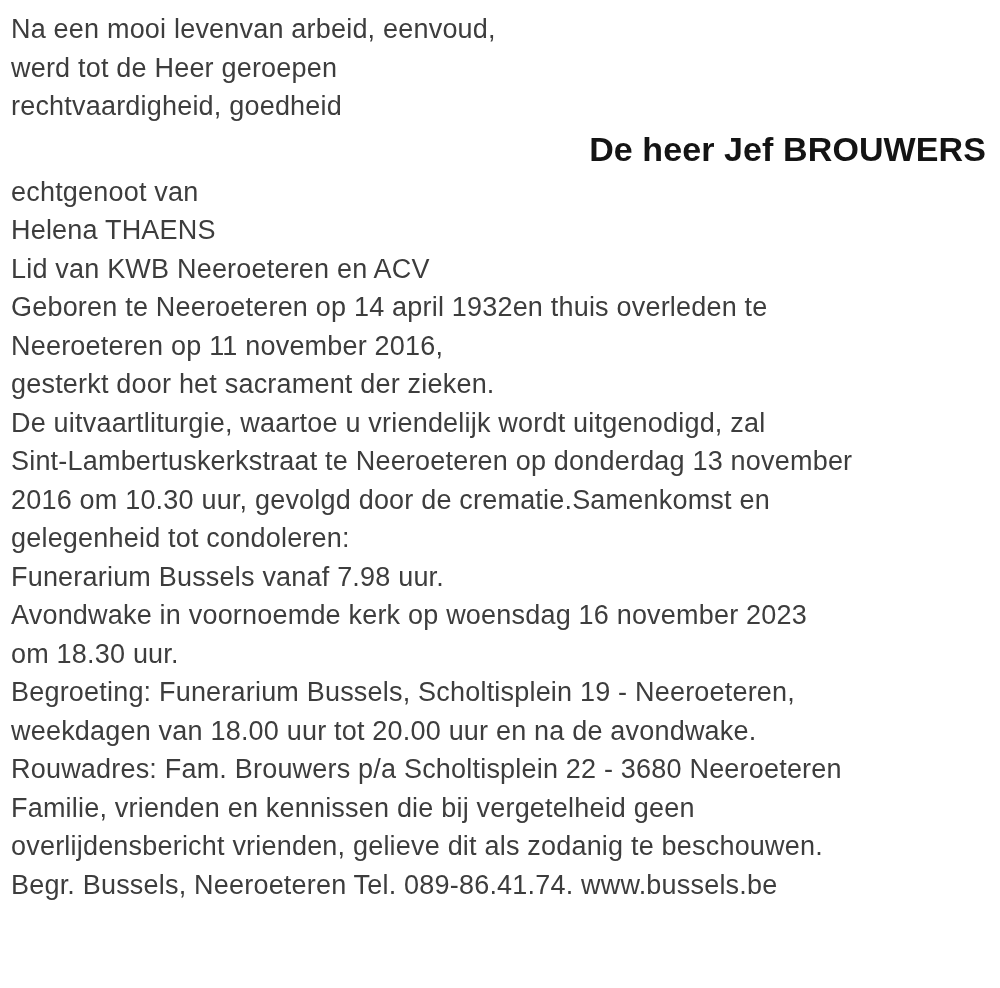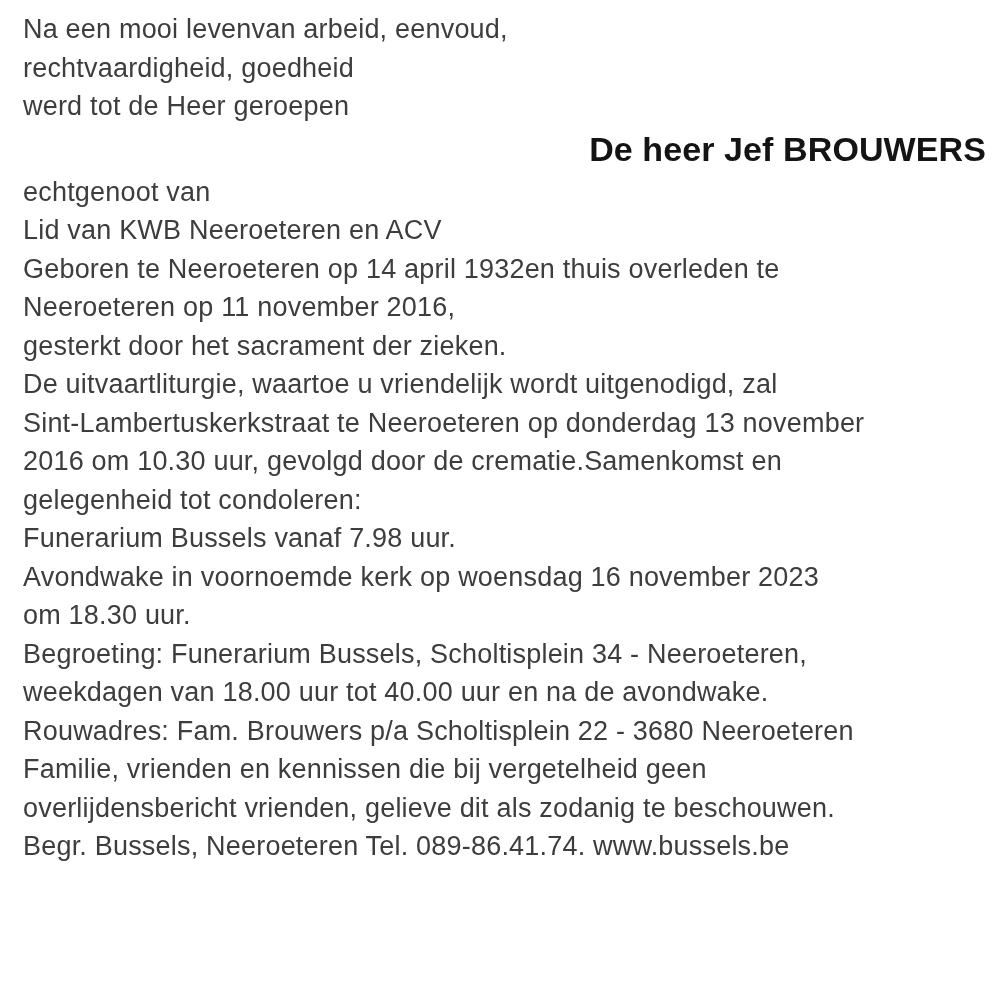--- a/index.html
+++ b/index.html
@@ -7,21 +7,21 @@
     padding: 0;
     background: #ffffff;
   }
   body {
     width: 1000px;
     height: 988px;
     overflow: hidden;
     font-family: "Liberation Sans", "DejaVu Sans", sans-serif;
   }
   .obituary {
-    padding: 10px 14px 0 23px;
+    padding: 10px 14px 0 11px;
     color: #3d3d3d;
   }
   .line {
     font-size: 27px;
     line-height: 38.5px;
     letter-spacing: 0.2px;
     white-space: nowrap;
     color: #3d3d3d;
   }
   .line.heading {
@@ -31,34 +31,35 @@
     color: #141414;
     letter-spacing: 0.1px;
     text-align: right;
   }
 </style>
 </head>
 <body>
 
 <div class="obituary">
   <div class="line">Na een mooi levenvan arbeid, eenvoud,</div>
+  <div class="line">werd tot de Heer geroepen</div>
   <div class="line">rechtvaardigheid, goedheid</div>
-  <div class="line">werd tot de Heer geroepen</div>
   <div class="line heading">De heer Jef BROUWERS</div>
   <div class="line">echtgenoot van</div>
+  <div class="line">Helena THAENS</div>
   <div class="line">Lid van KWB Neeroeteren en ACV</div>
   <div class="line">Geboren te Neeroeteren op 14 april 1932en thuis overleden te</div>
   <div class="line">Neeroeteren op 11 november 2016,</div>
   <div class="line">gesterkt door het sacrament der zieken.</div>
   <div class="line">De uitvaartliturgie, waartoe u vriendelijk wordt uitgenodigd, zal</div>
   <div class="line">Sint-Lambertuskerkstraat te Neeroeteren op donderdag 13 november</div>
   <div class="line">2016 om 10.30 uur, gevolgd door de crematie.Samenkomst en</div>
   <div class="line">gelegenheid tot condoleren:</div>
   <div class="line">Funerarium Bussels vanaf 7.98 uur.</div>
   <div class="line">Avondwake in voornoemde kerk op woensdag 16 november 2023</div>
   <div class="line">om 18.30 uur.</div>
-  <div class="line">Begroeting: Funerarium Bussels, Scholtisplein 34 - Neeroeteren,</div>
-  <div class="line">weekdagen van 18.00 uur tot 40.00 uur en na de avondwake.</div>
+  <div class="line">Begroeting: Funerarium Bussels, Scholtisplein 19 - Neeroeteren,</div>
+  <div class="line">weekdagen van 18.00 uur tot 20.00 uur en na de avondwake.</div>
   <div class="line">Rouwadres: Fam. Brouwers p/a Scholtisplein 22 - 3680 Neeroeteren</div>
   <div class="line">Familie, vrienden en kennissen die bij vergetelheid geen</div>
   <div class="line">overlijdensbericht vrienden, gelieve dit als zodanig te beschouwen.</div>
   <div class="line">Begr. Bussels, Neeroeteren Tel. 089-86.41.74. www.bussels.be</div>
 </div>
 
 </body></html>

